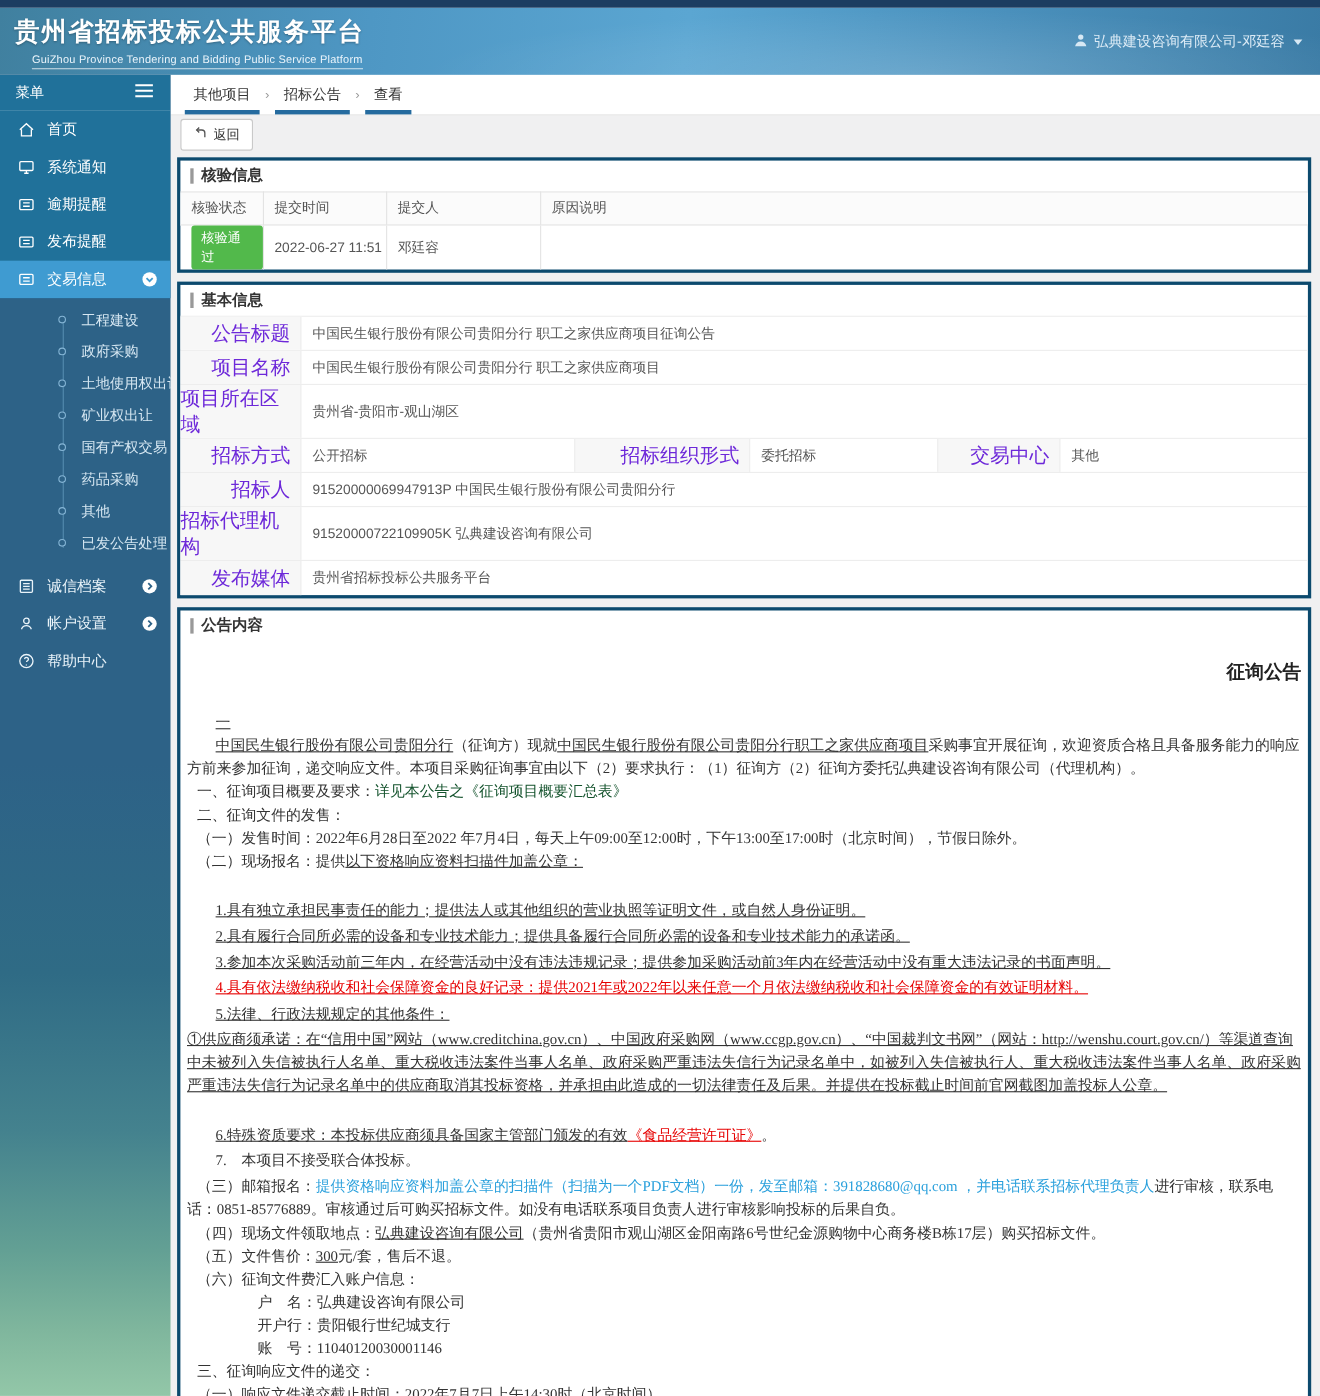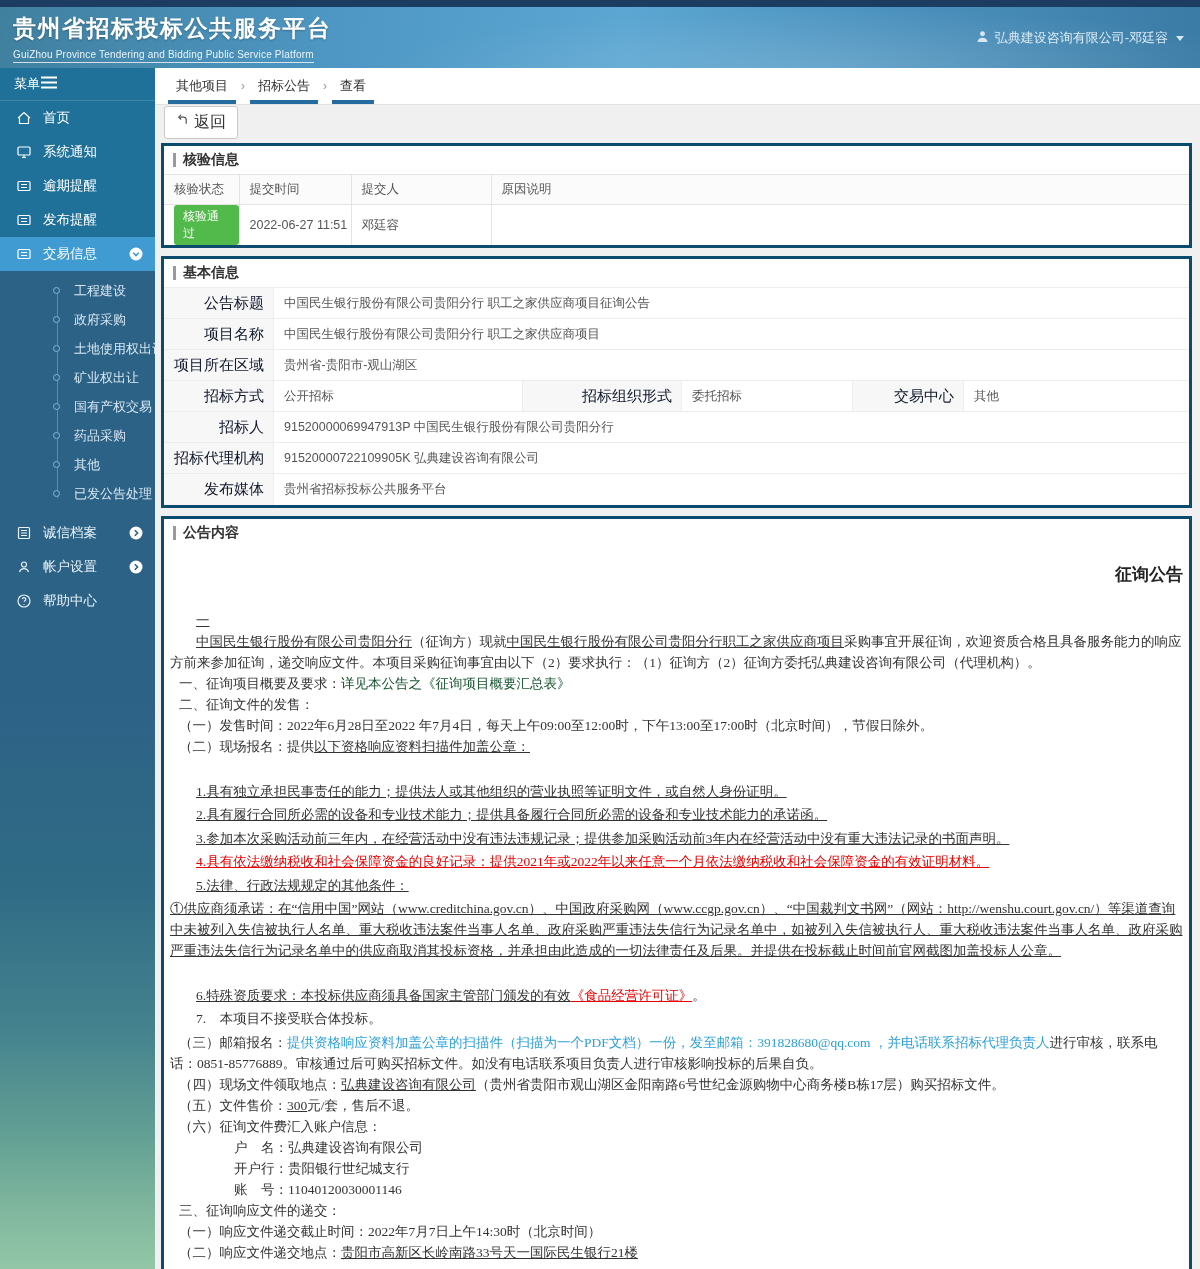--- a/index.html
+++ b/index.html
@@ -13,72 +13,72 @@
   
   .topbar {
     height:68px; flex:0 0 68px; position:relative;
     border-top:7px solid #1c3d61;
     background:
       radial-gradient(ellipse 700px 90px at 70% 100%, rgba(255,255,255,.16), rgba(255,255,255,0) 65%),
       linear-gradient(96deg,#40809f 0%,#4e97c4 28%,#5ba6d2 52%,#4a90bc 76%,#3a7ba5 100%);
   }
   .brand { position:absolute; left:13px; top:6px; }
   .brand-title { font-size:23px; font-weight:bold; color:#fff; letter-spacing:1.5px; text-shadow:0 1px 2px rgba(0,0,0,.28); }
-  .brand-sub { display:inline-block; font-size:10px; color:#eaf4fb; margin-top:2px; padding-bottom:2px; border-bottom:1px solid rgba(255,255,255,.75); letter-spacing:.2px; }
+  .brand-sub { display:inline-block; font-size:10px; color:#eaf4fb; margin-top:2px; padding-bottom:2px; border-bottom:1px solid rgba(255,255,255,.75); letter-spacing:.2px;margin-left:16px; }
   .user { position:absolute; right:16px; top:22px; display:flex; align-items:center; gap:6px; color:#dcebf6; font-size:13px; cursor:pointer;text-align:center; }
   .user .caret { width:0; height:0; border-left:4px solid transparent; border-right:4px solid transparent; border-top:5px solid #d7e8f4; margin-left:2px; }
 
   
   .layout { flex:1; display:flex; min-height:0; }
 
   
   .sidebar {
     width:155px; flex:0 0 155px; position:relative; overflow:hidden;
     background:linear-gradient(180deg,#2d6287 0%,#2d6287 52%,#2f6b85 68%,#44828e 80%,#63a094 89%,#7fb69d 95%,#93c7a8 100%);
   }
   .side-top { background:#20719a; }
-  .menu-head { height:33px; display:flex; align-items:center; padding:0 15px 0 14px; color:#fff; font-size:13px; border-bottom:1px solid rgba(255,255,255,.14); cursor:pointer; }
+  .menu-head { height:33px; display:flex; align-items:center; justify-content:space-between; padding:0 15px 0 14px; color:#fff; font-size:13px; border-bottom:1px solid rgba(255,255,255,.14); cursor:pointer; }
   .side-item { height:34px; display:flex; align-items:center; gap:11px; padding-left:16px; color:#fff; font-size:13.5px; cursor:pointer;text-align:right; }
   .side-item .ic { display:flex; width:16px; justify-content:center; }
   .side-item .chev { margin-left:auto; margin-right:12px; display:flex; }
   .side-item.active { background:#3f9bd1; }
   .side-bottom .side-item { color:#e9f3f9; }
   .submenu { position:relative; padding:5px 0 8px 0; }
   .submenu::before { content:""; position:absolute; left:57px; top:18px; bottom:18px; width:1px; background:#558cb0; }
   .sub-item { height:29px; line-height:29px; padding-left:74px; color:#d6e7f2; font-size:13px; position:relative; cursor:pointer; white-space:nowrap; }
   .sub-item::before { content:""; position:absolute; left:53px; top:11px; width:5px; height:5px; border:1px solid #86b6d6; border-radius:50%; background:#2d6287; }
 
   
   .main { flex:1; display:flex; flex-direction:column; background:#f0f0f1; min-width:0; }
   .crumbbar { height:37px; flex:0 0 37px; background:#fff; border-bottom:1px solid #e2e2e2; display:flex; align-items:stretch; padding-left:13px; }
   .crumb { position:relative; display:flex; align-items:center; padding:0 8px; font-size:13px; color:#333; cursor:pointer; }
   .crumb::after { content:""; position:absolute; left:0; right:0; bottom:0; height:4px; background:#256b9f; }
   .crumb-sep { display:flex; align-items:center; color:#999; font-size:12px; padding:0 5px; }
   .toolbar { height:34px; flex:0 0 34px; display:flex; align-items:center; padding-left:9px; }
-  .btn-back { display:inline-flex; align-items:flex-start; gap:5px; background:#fff; border:1px solid #c9c9c9; border-radius:3px; padding:5px 11px; font-size:16px; color:#333; cursor:pointer; }
+  .btn-back { display:inline-flex; align-items:flex-start; gap:5px; background:#fff; border:1px solid #c9c9c9; border-radius:3px; padding:5px 11px; font-size:12px; color:#333; cursor:pointer; }
 
   .box { background:#fff; border:3px solid #0c4a6e; margin:0 8px 8px 6px; }
   .box.first { margin-top:4px; }
   .sec-head { height:28px; display:flex; align-items:center; padding-left:9px; font-size:14px; font-weight:bold; color:#333; }
   .sec-head::before { content:""; width:3px; height:14px; background:#999; margin-right:7px; }
 
   
   table.vtable { width:100%; border-collapse:collapse; font-size:12.5px; }
   .vtable th, .vtable td { border-top:1px solid #e3e3e3; border-right:1px solid #e3e3e3; text-align:left; padding-left:10px; }
   .vtable th:last-child, .vtable td:last-child { border-right:none; }
   .vtable th { height:30px; font-weight:normal; color:#555; background:#fbfbfb; }
   .vtable td { height:36px; color:#555; }
   .badge-pass { display:inline-block; background:#52b94b; color:#fff; font-size:12px; padding:3px 9px; border-radius:3px; }
 
   
   .info-table { border-top:1px solid #ededed; }
   .info-row { display:grid; grid-template-columns:110px 1fr; border-bottom:1px solid #ededed; min-height:31px; }
   .info-row:last-child { border-bottom:none; }
   .info-row.triple { grid-template-columns:110px 248px 160px 170px 112px 1fr; }
-  .lbl { background:#f7f7f7; color:#0f172a; font-size:15px; display:flex; align-items:center; justify-content:flex-end; padding-right:9px; border-right:1px solid #ededed; }
+  .lbl { background:#f7f7f7; color:#6d28d9; font-size:18px; display:flex; align-items:center; justify-content:flex-end; padding-right:9px; border-right:1px solid #ededed; }
   .lbl.mid { border-left:1px solid #ededed; }
   .val { display:flex; align-items:center; padding-left:10px; font-size:12.5px; color:#555; }
 
   
   .ann { padding:4px 6px 30px 6px; font-family:"Liberation Serif","DejaVu Serif",serif; }
   .ann-title { text-align:right; font-size:17px; font-weight:bold; color:#222; margin:12px 0 24px; }
   .par { font-size:13.5px; line-height:21px; color:#333; }
   .par.ind1 { text-indent:9px; }
   .par.ind2 { text-indent:26px; }
   .par.num  { padding-left:26px; margin:2.5px 0; }

